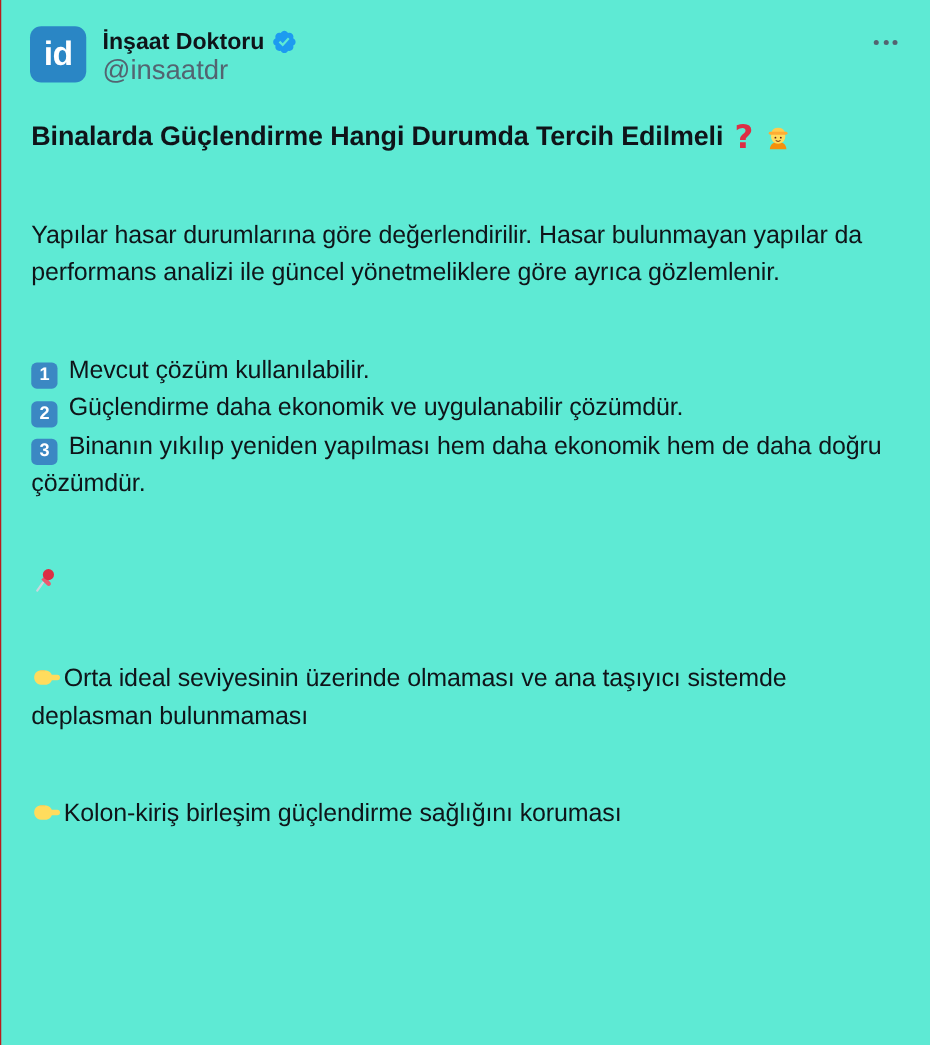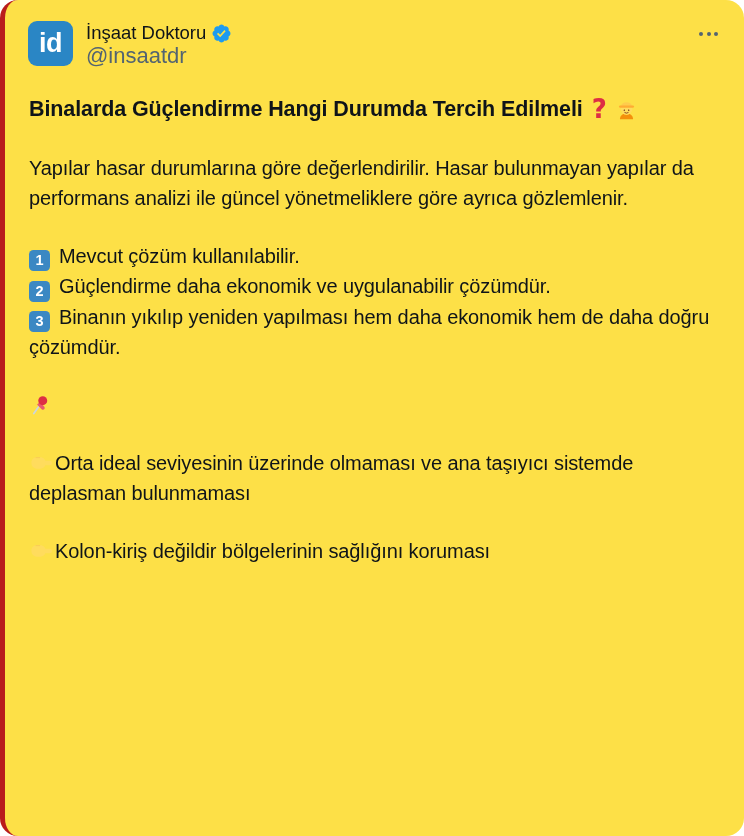--- a/index.html
+++ b/index.html
@@ -5,56 +5,55 @@
   html, body { margin: 0; padding: 0; background: #ffffff; }
   body {
     font-family: "Liberation Sans", "DejaVu Sans", sans-serif;
     color: #0f1419;
     width: 744px;
   }
   .page {
     box-sizing: border-box;
     width: 744px;
     min-height: 836px;
-    background: #fde047;
-    border-left: 5px solid #b91c1c;
+    background: #5eead4;
+    border-left: 1px solid #b91c1c;
     overflow: hidden;
-    border-radius: 18px;
   }
   .inner { padding: 21px 24px 18px 23px; }
 
   
   .tweet-header { display: flex; align-items: flex-start; }
   .avatar {
     width: 45px; height: 45px; border-radius: 9px;
     background: #2a86c5; color: #fff;
     font-size: 27px; font-weight: 700; letter-spacing: -0.5px;
     display: flex; align-items: center; justify-content: center;
     cursor: pointer; flex: 0 0 auto;
   }
   .names { margin-left: 13px; flex: 1 1 auto; min-width: 0; }
   .name-row { display: flex; align-items: center; gap: 5px; cursor: pointer; }
-  .display-name { font-weight: 400; font-size: 18.5px; line-height: 23px; }
+  .display-name { font-weight: 700; font-size: 18.5px; line-height: 23px; }
   .badge { display: inline-flex; margin-top: 1px; }
   .handle { font-size: 22px; line-height: 21px; color: #536471; margin-top: 1px; cursor: pointer; }
   .more-btn {
     background: none; border: none; padding: 9px 2px; margin: 2px 0 0 8px;
     display: flex; gap: 3.5px; cursor: pointer; align-items: center;
   }
   .more-btn i { width: 4px; height: 4px; border-radius: 50%; background: #536471; display: block; }
 
   
   .title {
     font-weight: 700; font-size: 21.5px; line-height: 30px;
     margin: 28px 0 16px 1px; letter-spacing: -0.1px;
   }
   .tweet-body { margin-left: 1px; }
   .block {
     font-size: 20px; line-height: 30px; letter-spacing: -0.1px;
-    margin-top: 28px; max-width: 694px;
+    margin-top: 48px; max-width: 694px;
   }
   .list-line { display: block; }
 
   .keycap {
     display: inline-block; width: 21px; height: 21px; border-radius: 4.5px;
     background: #3b88c3; color: #fff; font-weight: 700; font-size: 14.5px;
     line-height: 21px; text-align: center; margin-right: 9px;
     vertical-align: -2.5px;
   }
   .qmark {
@@ -118,17 +117,17 @@
             </svg></span></div>
         <div class="block"><span class="emoji lead"><svg viewBox="0 0 36 36" width="24" height="24" aria-hidden="true">
               <rect x="13" y="14.6" width="21.5" height="6.6" rx="3.3" fill="#ffdc5d"></rect>
               <path d="M3.5 17.8c0-4.5 3.2-8.3 8-8.3h5.2c4.6 0 8.3 3.2 8.3 7.8v1.5c0 4.6-3.7 7.8-8.3 7.8h-5.2c-4.8 0-8-4.3-8-8.8z" fill="#ffdc5d"></path>
               <path d="M10.5 9.8h5.5" stroke="#f9ca55" stroke-width="1.2" stroke-linecap="round"></path>
             </svg></span><span>Orta ideal seviyesinin üzerinde olmaması ve ana taşıyıcı sistemde deplasman bulunmaması</span></div>
         <div class="block"><span class="emoji lead"><svg viewBox="0 0 36 36" width="24" height="24" aria-hidden="true">
               <rect x="13" y="14.6" width="21.5" height="6.6" rx="3.3" fill="#ffdc5d"></rect>
               <path d="M3.5 17.8c0-4.5 3.2-8.3 8-8.3h5.2c4.6 0 8.3 3.2 8.3 7.8v1.5c0 4.6-3.7 7.8-8.3 7.8h-5.2c-4.8 0-8-4.3-8-8.8z" fill="#ffdc5d"></path>
               <path d="M10.5 9.8h5.5" stroke="#f9ca55" stroke-width="1.2" stroke-linecap="round"></path>
-            </svg></span><span>Kolon-kiriş değildir bölgelerinin sağlığını koruması</span></div>
+            </svg></span><span>Kolon-kiriş birleşim güçlendirme sağlığını koruması</span></div>
       </div>
 
   </div>
 </div>
 
 </body></html>

